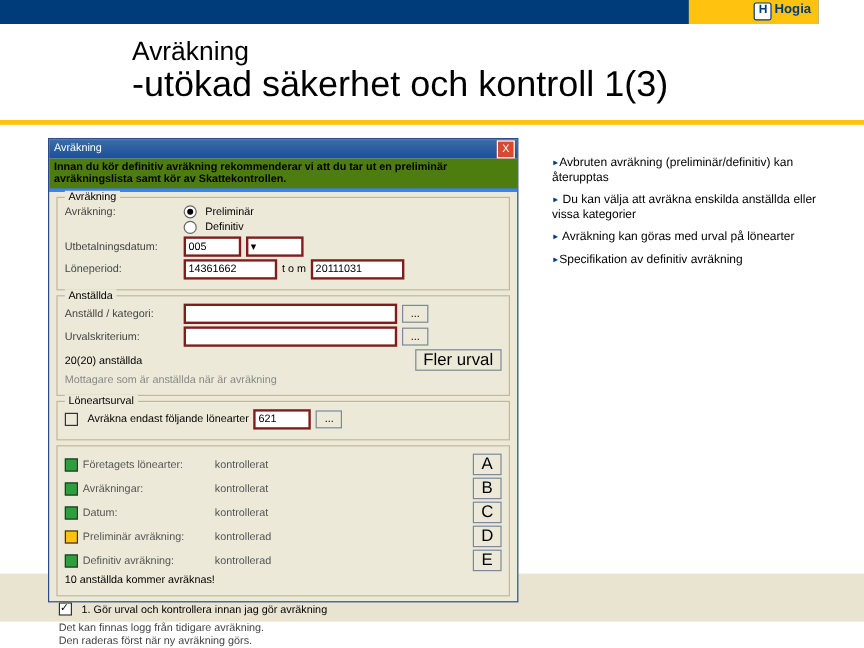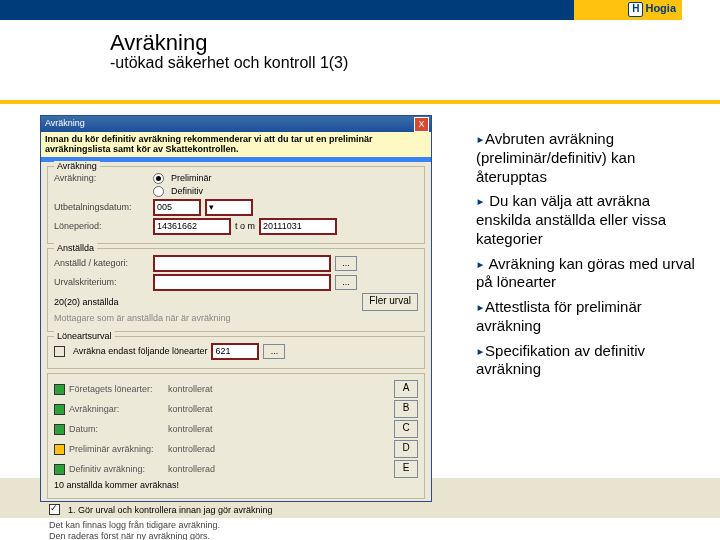--- a/index.html
+++ b/index.html
@@ -3,50 +3,50 @@
 <meta charset="utf-8">
 <style>
   html,body{margin:0;padding:0;width:720px;height:540px;font-family:Arial,Helvetica,sans-serif;background:#fff;color:#000;overflow:hidden}
   
   .header{position:absolute;left:0;top:0;width:682px;height:20px;background:#003b7a}
   .header .yellow{position:absolute;right:0;top:0;width:108px;height:20px;background:#ffc20e}
   .header .logo{position:absolute;right:6px;top:2px;font-size:11px;font-weight:bold;color:#003b7a}
   .header .logo .h{display:inline-block;width:13px;height:13px;border:1px solid #003b7a;border-radius:2px;text-align:center;line-height:12px;margin-right:2px;background:#fff;font-size:10px}
   
   .title{position:absolute;left:110px;top:30px;font-size:22px;color:#000}
-  .title2{position:absolute;left:110px;top:54px;font-size:16px}
+  .title2{position:absolute;left:110px;top:54px;font-size:30px}
   .yellow-line{position:absolute;left:0;top:100px;width:720px;height:4px;background:#ffc20e}
   
   .shot{position:absolute;left:40px;top:115px;width:390px;height:385px;border:1px solid #2a4b8d;background:#ece9d8;font-size:9px;line-height:1.15}
   
   .tbar{height:16px;background:linear-gradient(#3a6ea5,#1d4e9c);color:#fff;position:relative}
   .tbar .txt{position:absolute;left:4px;top:2px;font-size:9px}
   .tbar .x{position:absolute;right:2px;top:1px;width:13px;height:13px;background:#d64b2f;color:#fff;font-size:9px;text-align:center;line-height:12px;border:1px solid #fff}
-  .banner{background:#fef9c3;border-bottom:5px solid #3b82f6;padding:2px 4px;font-weight:bold;font-size:9px;color:#000;white-space:normal}
+  .banner{background:#4d7c0f;border-bottom:3px solid #3b82f6;padding:2px 4px;font-weight:bold;font-size:9px;color:#000;white-space:normal}
   .grp{margin:4px 6px 2px 6px;border:1px solid #c0b89c;padding:4px 6px 6px 6px;position:relative;background:#ece9d8}
   .grp .legend{position:absolute;top:-6px;left:6px;background:#ece9d8;padding:0 3px;font-size:9px;color:#000}
   .row{display:flex;align-items:center;margin:2px 0;gap:4px}
   .lbl{width:95px;font-size:9px;color:#444}
   .radio{width:9px;height:9px;border:1px solid #666;border-radius:50%;margin-right:3px;background:#fff;position:relative;flex:none}
   .radio.on::after{content:"";position:absolute;left:2px;top:2px;width:5px;height:5px;border-radius:50%;background:#000}
   .field{height:13px;border:2px solid #7f1d1d;background:#fff;font-size:9px;padding:0 2px;line-height:13px}
   .w40{width:40px}.w70{width:70px}.w150{width:170px}
   .dots{width:20px;height:13px;border:1px solid #7a8a99;background:#ece9d8;font-size:9px;text-align:center;line-height:12px}
   .sq{width:9px;height:9px;border:1px solid #333;margin-right:4px;flex:none}
   .sq.g{background:#2ea03a}.sq.y{background:#ffc20e}
-  .btn{height:16px;border:1px solid #7a8a99;background:#ece9d8;font-size:10px;padding:0 6px;line-height:14px}
+  .btn{height:16px;border:1px solid #7a8a99;background:#ece9d8;font-size:14px;padding:0 6px;line-height:14px}
   .mini{width:22px;padding:0;text-align:center}
   .statusrows .row{justify-content:space-between}
   .statusrows .left{display:flex;align-items:center;gap:0}
-  .statlbl{font-size:9px;color:#555;width:99px}
+  .statlbl{font-size:9px;color:#555;width:110px}
   .statval{font-size:9px;color:#555;width:85px}
   .warn{padding:0 8px 4px 8px;font-size:9px;color:#444}
   .midbtns{display:flex;justify-content:center;gap:10px;padding:4px}
   
-  .bullets{position:absolute;left:476px;top:130px;width:230px;font-size:15px;line-height:1.25}
+  .bullets{position:absolute;left:460px;top:130px;width:230px;font-size:10px;line-height:1.25}
   .bullets p{margin:0 0 6px 0}
   .bullets .ar{color:#003b7a;font-family:monospace}
   
   .footband{position:absolute;left:0;top:478px;width:720px;height:40px;background:#e9e4d0}
 </style>
 </head>
 <body>
 
 <div class="header">
   <div class="yellow"></div>
@@ -182,15 +182,14 @@
     <span class="btn">Gör kontroller</span>
     <span class="btn">Rensa kontroller</span>
   </div>
 
 </div>
 
 <div class="bullets">
   <p><span class="ar">▸</span><span>Avbruten avräkning (preliminär/definitiv) kan återupptas</span></p>
   <p><span class="ar">▸</span> <span>Du kan välja att avräkna enskilda anställda eller vissa kategorier</span></p>
   <p><span class="ar">▸</span> <span>Avräkning kan göras med urval på lönearter</span></p>
-  <p><span class="ar">▸</span><span>Attestlista för preliminär avräkning</span></p>
   <p><span class="ar">▸</span><span>Specifikation av definitiv avräkning</span></p>
 </div>
 
 </body></html>

